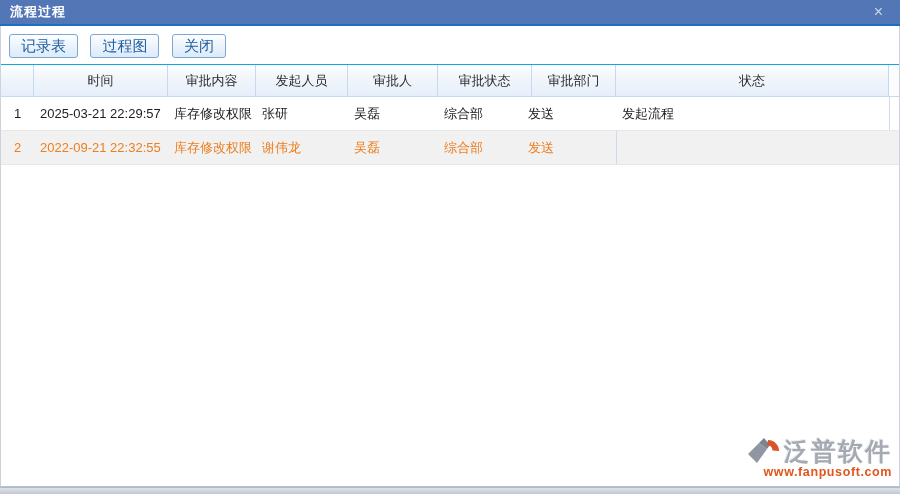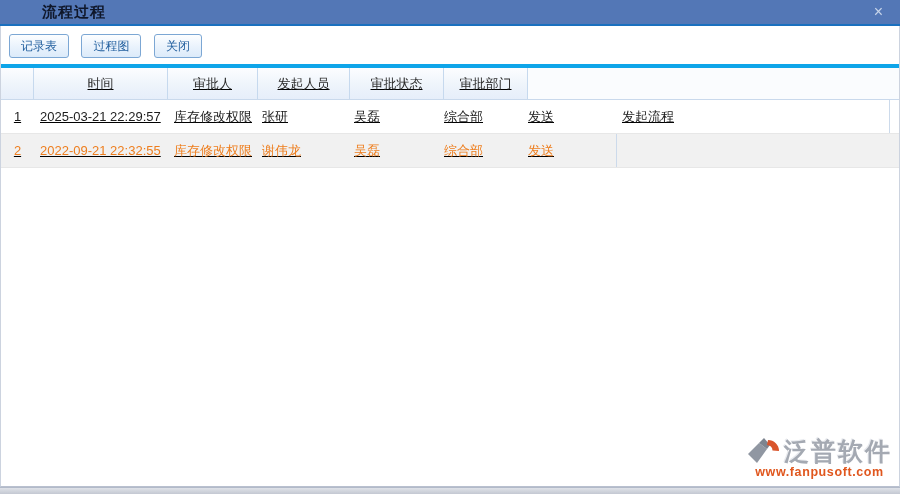--- a/index.html
+++ b/index.html
@@ -21,37 +21,37 @@
     border-bottom:1px solid #b9c0cf;
   }
   
   .titlebar {
     position:relative; height:26px; margin:0 -1px;
     background:#5377b6;
     border-bottom:2px solid #1a70bf;
   }
   .titlebar .title {
     position:absolute; left:10px; top:50%; transform:translateY(-50%);
-    color:#0f172a; font-size:15px; font-weight:bold; letter-spacing:1px;margin-left:32px;
+    color:#ffffff; font-size:13px; font-weight:bold; letter-spacing:1px;
   }
   .titlebar .close {
     position:absolute; right:17px; top:50%; transform:translateY(-50%);
     color:#c9d6ea; font-size:16px; line-height:1; cursor:pointer;
   }
   
   .toolbar { height:38px; padding:8px 0 0 8px; background:#fff; }
   .tbtn {
     display:inline-block; height:24px; line-height:22px; padding:0 11px;
-    margin-right:8px; font-size:12px; color:#23609f; text-align:center;
+    margin-right:8px; font-size:15px; color:#23609f; text-align:center;
     background:linear-gradient(180deg,#fdfeff 0%,#e9f2fc 55%,#dcebfa 100%);
     border:1px solid #7ca7d4; border-radius:3px; cursor:pointer;
     font-family:inherit;
   }
   
-  .grid { border-top:4px solid #0ea5e9;text-decoration:underline; }
+  .grid { border-top:1px solid #0ea5e9; }
   .ghead {
     display:flex; height:32px;
     background:linear-gradient(180deg,#fcfdff 0%,#eef4fb 55%,#e6eefa 100%);
     border-bottom:1px solid #c9d9ec;
   }
   .hcell {
     display:flex; align-items:center; justify-content:center;
     font-size:13px; color:#2b2b2b;
     border-right:1px solid #c6d9ee; height:100%;
   }
@@ -74,21 +74,21 @@
   
   .watermark { position:absolute; right:7px; bottom:7px; text-align:right; }
   .wm-top { display:flex; align-items:center; justify-content:flex-end; }
   .wm-brand {
     font-size:25px; font-weight:bold; color:#a4a9b2; letter-spacing:2px;
     text-shadow:1px 1px 0 #ffffff, -1px -1px 0 #e8eaee;
     margin-left:3px;
   }
   .wm-url {
     font-size:12.5px; font-weight:bold; color:#e0571e;
-    letter-spacing:0.6px; margin-top:-3px;text-align:center;
+    letter-spacing:0.6px; margin-top:-3px;
   }
 </style>
 </head>
 <body>
 
 <div class="page">
   <div class="dialog">
 
     <div class="titlebar">
       <span class="title">流程过程</span>
@@ -98,24 +98,26 @@
     <div class="toolbar">
       <button class="tbtn">记录表</button>
       <button class="tbtn">过程图</button>
       <button class="tbtn">关闭</button>
     </div>
 
     <div class="grid">
       <div class="ghead">
         <div class="hcell c0"></div>
         <div class="hcell c1">时间</div>
+        <div class="hcell c2">审批内容</div>
+        <div class="hcell c3">发起人员</div>
         <div class="hcell c4">审批人</div>
-        <div class="hcell c3">发起人员</div>
         <div class="hcell c6">审批状态</div>
         <div class="hcell c5">审批部门</div>
+        <div class="hcell c7">状态</div>
         <div class="hcell c8"></div>
       </div>
       <div>
   <div class="row">
     <div class="cell num c0">1</div>
     <div class="cell c1">2025-03-21 22:29:57</div>
     <div class="cell c2">库存修改权限</div>
     <div class="cell c3">张研</div>
     <div class="cell c4">吴磊</div>
     <div class="cell c5">综合部</div>

